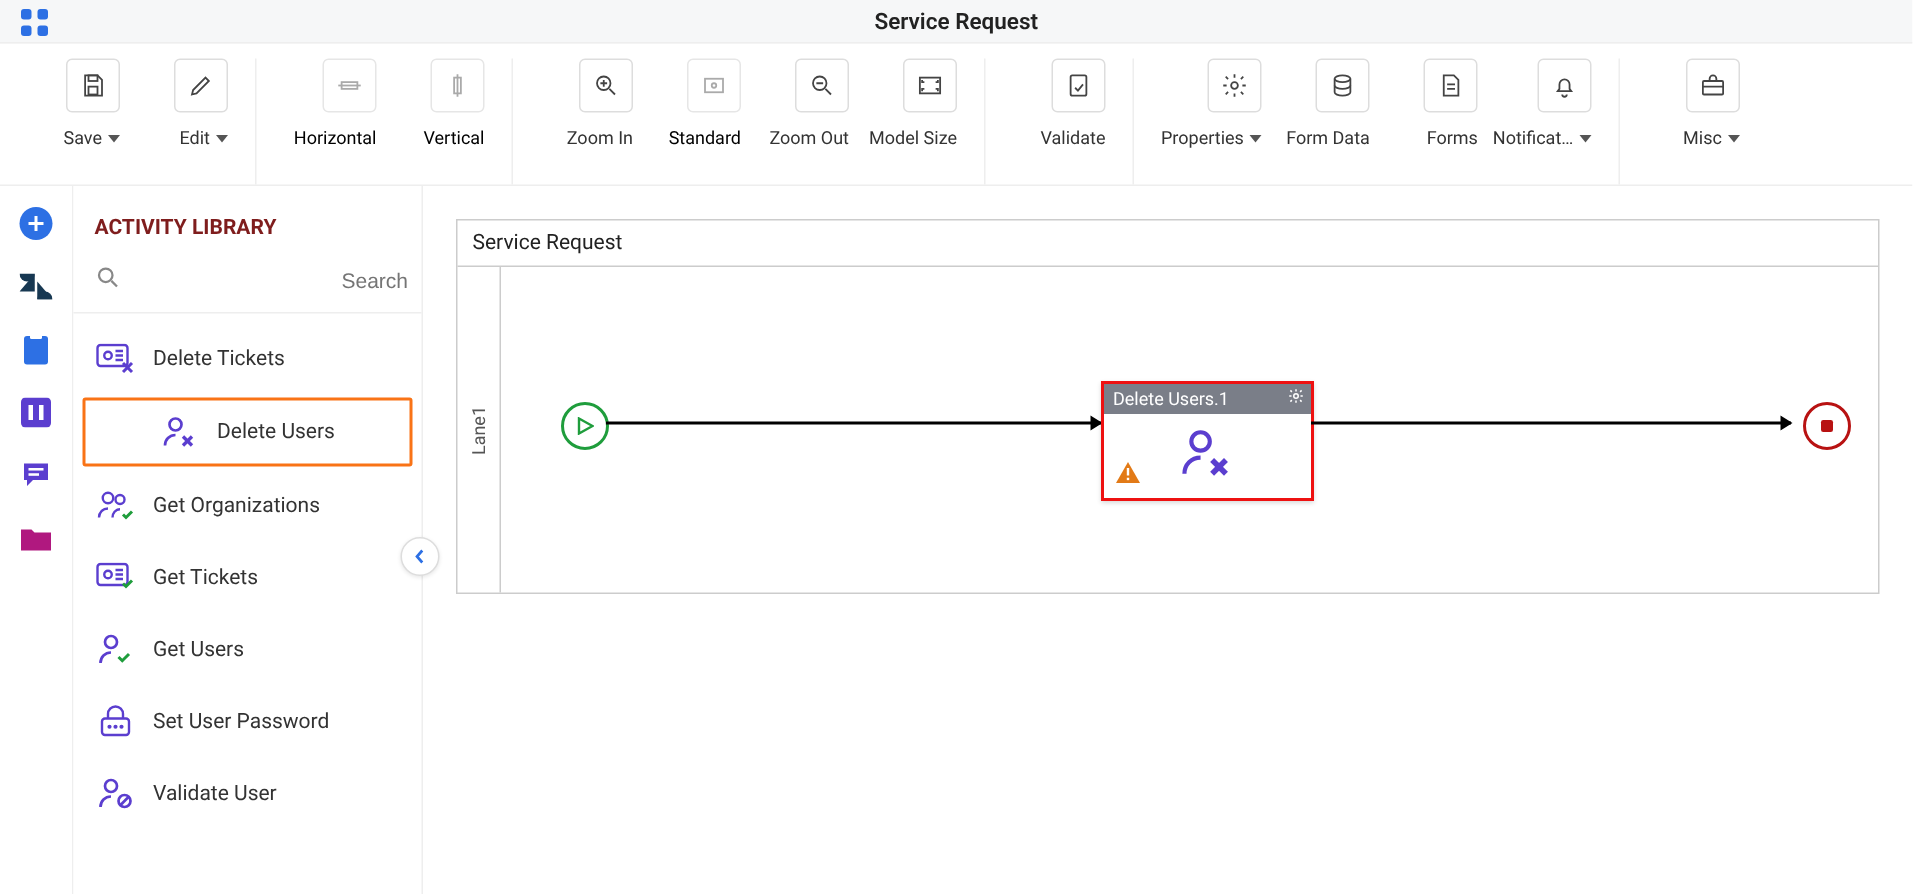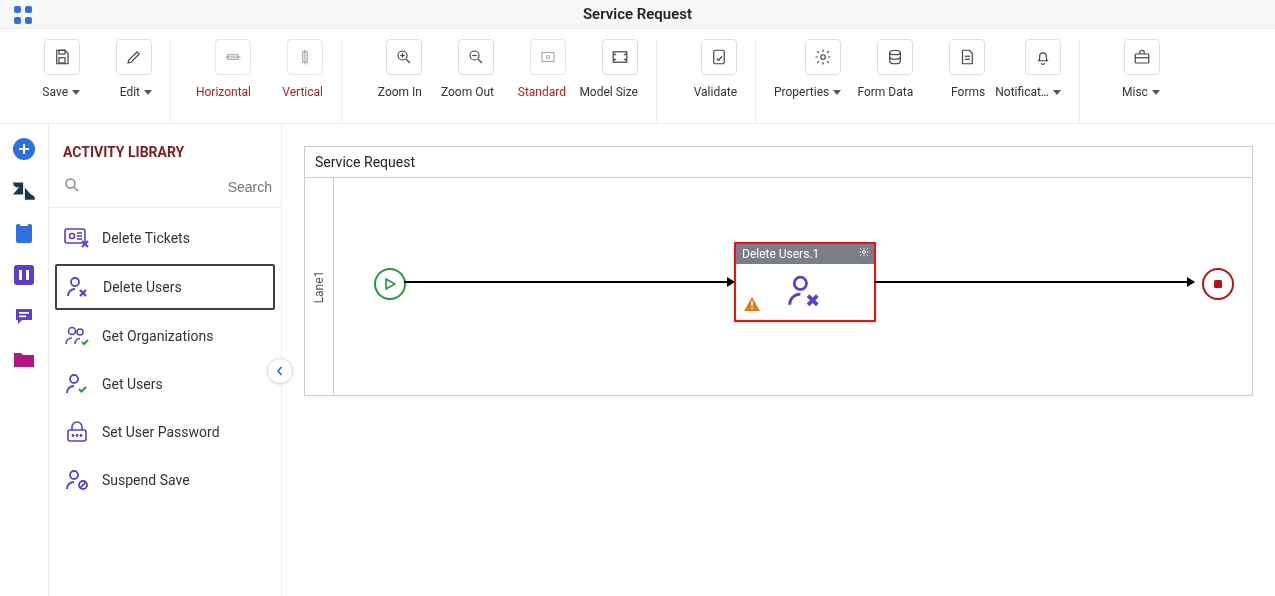--- a/index.html
+++ b/index.html
@@ -69,21 +69,21 @@
     justify-content: center;
     color: #444;
     margin-bottom: 10px;
   }
   .tb-icon.disabled { color: #aaa; border-color: #e6e6e6; }
   .tb-label {
     font-size: 12px;
     color: #333;
     white-space: nowrap;
   }
-  .tb-label.disabled { color: #b91c1c; }
+  .tb-label.disabled { color: #000000; }
   .caret {
     display: inline-block;
     width: 0; height: 0;
     border-left: 4px solid transparent;
     border-right: 4px solid transparent;
     border-top: 5px solid #555;
     margin-left: 4px;
     vertical-align: middle;
   }
 
@@ -147,21 +147,22 @@
     display: flex;
     align-items: center;
     gap: 12px;
     padding: 10px 8px;
     font-size: 14px;
     color: #333;
     border: 1px solid transparent;
     border-radius: 2px;
   }
   .lib-item.selected {
-    border: 2px solid #404040;
+    border: 2px solid #f97316;
+    justify-content: center;
   }
   .lib-icon {
     width: 26px; height: 22px;
     display: flex; align-items: center; justify-content: center;
   }
 
   .collapse-handle {
     position: absolute;
     right: -12px;
     top: 234px;
@@ -239,21 +240,21 @@
   .edge::after {
     content: "";
     position: absolute;
     right: -1px; top: -4px;
     border-left: 8px solid #000;
     border-top: 5px solid transparent;
     border-bottom: 5px solid transparent;
   }
   .activity {
     position: absolute;
-    top: 64px; left: 400px;
+    top: 76px; left: 400px;
     width: 138px;
     border: 2px solid #e11;
     background: #fff;
     box-shadow: 0 1px 3px rgba(0,0,0,.15);
   }
   .activity-header {
     background: #7a7e88;
     color: #fff;
     font-size: 12px;
     padding: 3px 24px 3px 6px;
@@ -343,37 +344,37 @@
         <svg width="18" height="18" viewBox="0 0 24 24" fill="none" stroke="currentColor" stroke-width="1.6">
             <circle cx="10" cy="10" r="6"></circle>
             <line x1="15" y1="15" x2="20" y2="20"></line>
             <line x1="7" y1="10" x2="13" y2="10"></line>
             <line x1="10" y1="7" x2="10" y2="13"></line>
           </svg>
       </div>
       <span class="tb-label">Zoom In</span>
     </div>
     <div class="tb-btn">
+      <div class="tb-icon disabled">
+        <svg width="18" height="18" viewBox="0 0 24 24" fill="none" stroke="currentColor" stroke-width="1.6">
+            <rect x="4" y="6" width="16" height="12"></rect>
+            <circle cx="12" cy="12" r="2"></circle>
+          </svg>
+      </div>
+      <span class="tb-label disabled">Standard</span>
+    </div>
+    <div class="tb-btn">
       <div class="tb-icon">
         <svg width="18" height="18" viewBox="0 0 24 24" fill="none" stroke="currentColor" stroke-width="1.6">
             <circle cx="10" cy="10" r="6"></circle>
             <line x1="15" y1="15" x2="20" y2="20"></line>
             <line x1="7" y1="10" x2="13" y2="10"></line>
           </svg>
       </div>
       <span class="tb-label">Zoom Out</span>
-    </div>
-    <div class="tb-btn">
-      <div class="tb-icon disabled">
-        <svg width="18" height="18" viewBox="0 0 24 24" fill="none" stroke="currentColor" stroke-width="1.6">
-            <rect x="4" y="6" width="16" height="12"></rect>
-            <circle cx="12" cy="12" r="2"></circle>
-          </svg>
-      </div>
-      <span class="tb-label disabled">Standard</span>
     </div>
     <div class="tb-btn">
       <div class="tb-icon">
         <svg width="18" height="18" viewBox="0 0 24 24" fill="none" stroke="currentColor" stroke-width="1.6">
             <rect x="3" y="5" width="18" height="14"></rect>
             <polyline points="7 9 5 9 5 7"></polyline>
             <polyline points="17 9 19 9 19 7"></polyline>
             <polyline points="7 15 5 15 5 17"></polyline>
             <polyline points="17 15 19 15 19 17"></polyline>
           </svg>
@@ -543,20 +544,33 @@
               <circle cx="8" cy="6" r="3.5"></circle>
               <circle cx="16" cy="7" r="3"></circle>
               <path d="M2 19c0-3.5 2.5-6 6-6"></path>
               <path d="M11 19c0-3 2-5.5 5-5.5"></path>
               <polyline points="18 17 20 19 24 15" stroke="#1f9d3c" stroke-width="2"></polyline>
             </svg>
         </span>
         <span>Get Organizations</span>
       </div>
 
+      <div class="lib-item">
+        <span class="lib-icon">
+          <svg width="26" height="20" viewBox="0 0 26 20" fill="none" stroke="#5b3ecf" stroke-width="1.6">
+              <rect x="1" y="1" width="20" height="14" rx="2"></rect>
+              <circle cx="8" cy="8" r="2.5"></circle>
+              <line x1="13" y1="5" x2="18" y2="5"></line>
+              <line x1="13" y1="8" x2="18" y2="8"></line>
+              <line x1="13" y1="11" x2="18" y2="11"></line>
+              <polyline points="18 14 20 16 24 12" stroke="#1f9d3c" stroke-width="2"></polyline>
+            </svg>
+        </span>
+        <span>Get Tickets</span>
+      </div>
 
       <div class="lib-item">
         <span class="lib-icon">
           <svg width="26" height="22" viewBox="0 0 26 22" fill="none" stroke="#5b3ecf" stroke-width="1.8">
               <circle cx="10" cy="6" r="4"></circle>
               <path d="M3 20c0-4 3-7 7-7"></path>
               <polyline points="15 16 17.5 18.5 22 14" stroke="#1f9d3c" stroke-width="2"></polyline>
             </svg>
         </span>
         <span>Get Users</span>
@@ -579,21 +593,21 @@
 
       <div class="lib-item">
         <span class="lib-icon">
           <svg width="26" height="22" viewBox="0 0 26 22" fill="none" stroke="#5b3ecf" stroke-width="1.8">
               <circle cx="10" cy="6" r="4"></circle>
               <path d="M3 20c0-4 3-7 7-7"></path>
               <circle cx="19" cy="16" r="4"></circle>
               <line x1="16.2" y1="18.8" x2="21.8" y2="13.2"></line>
             </svg>
         </span>
-        <span>Suspend Save</span>
+        <span>Validate User</span>
       </div>
     </div>
 
     <div class="collapse-handle">
       <svg width="10" height="10" viewBox="0 0 10 10">
           <polyline points="6.5 1, 3 5, 6.5 9" fill="none" stroke="#2d70e4" stroke-width="1.8"></polyline>
         </svg>
     </div>
   </div>
 

